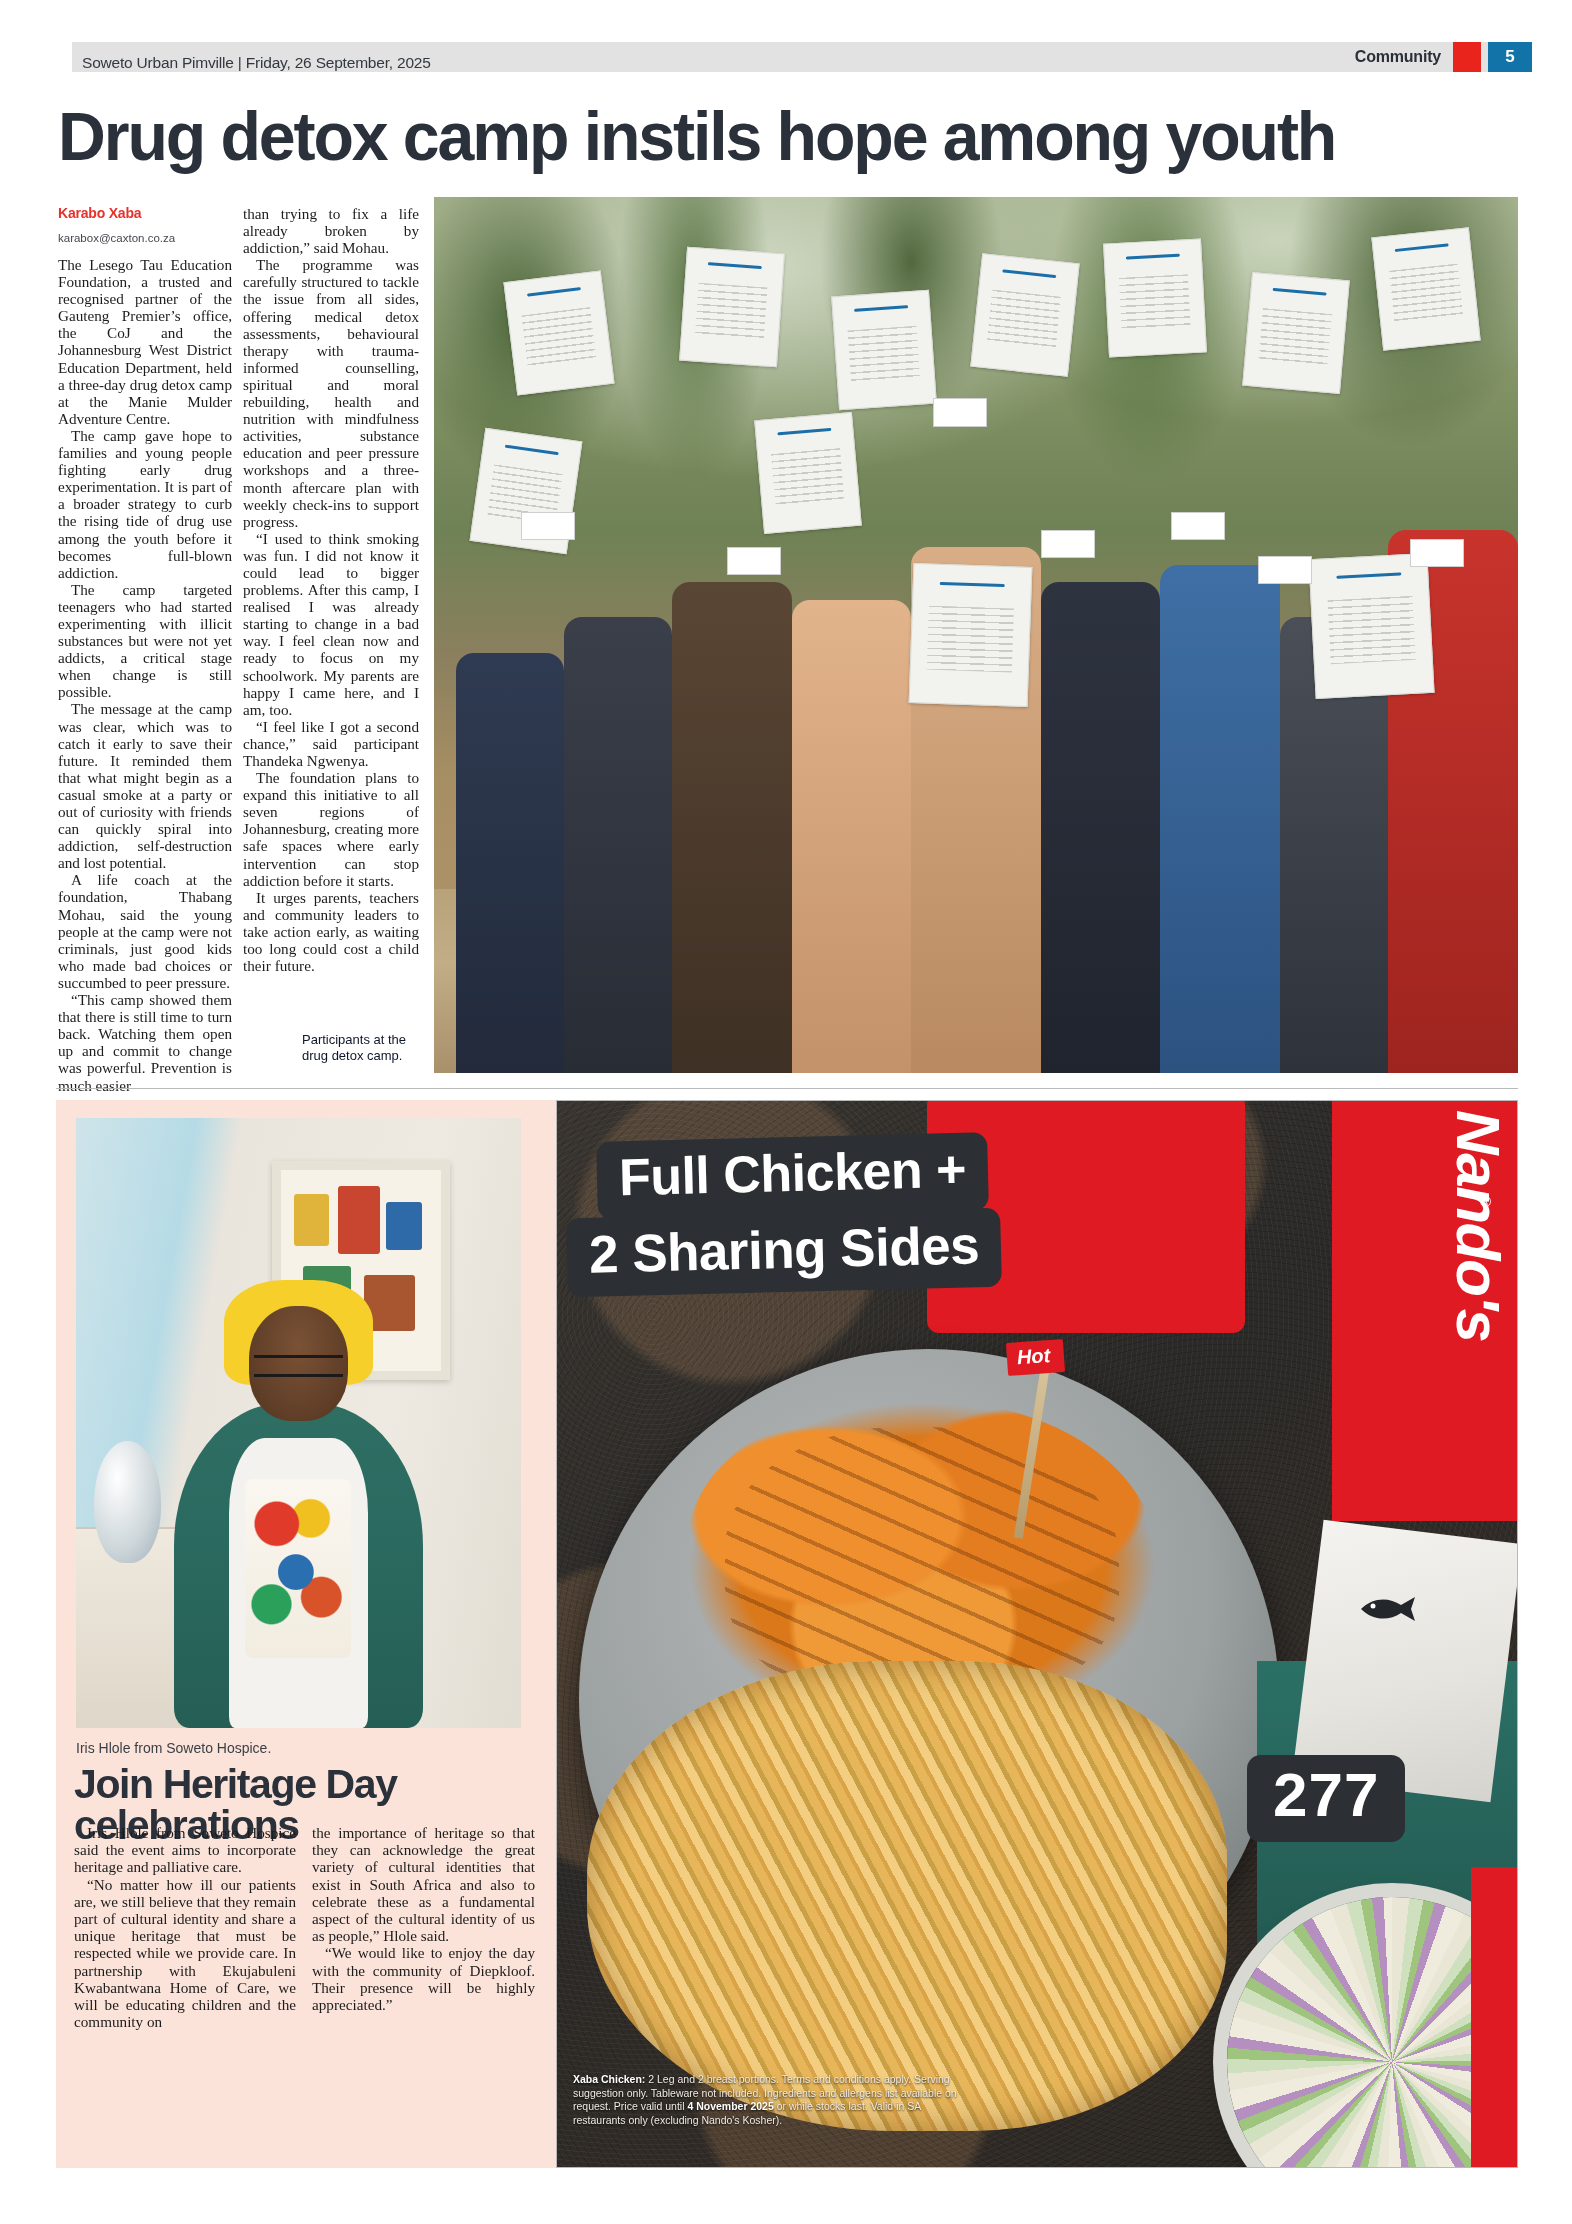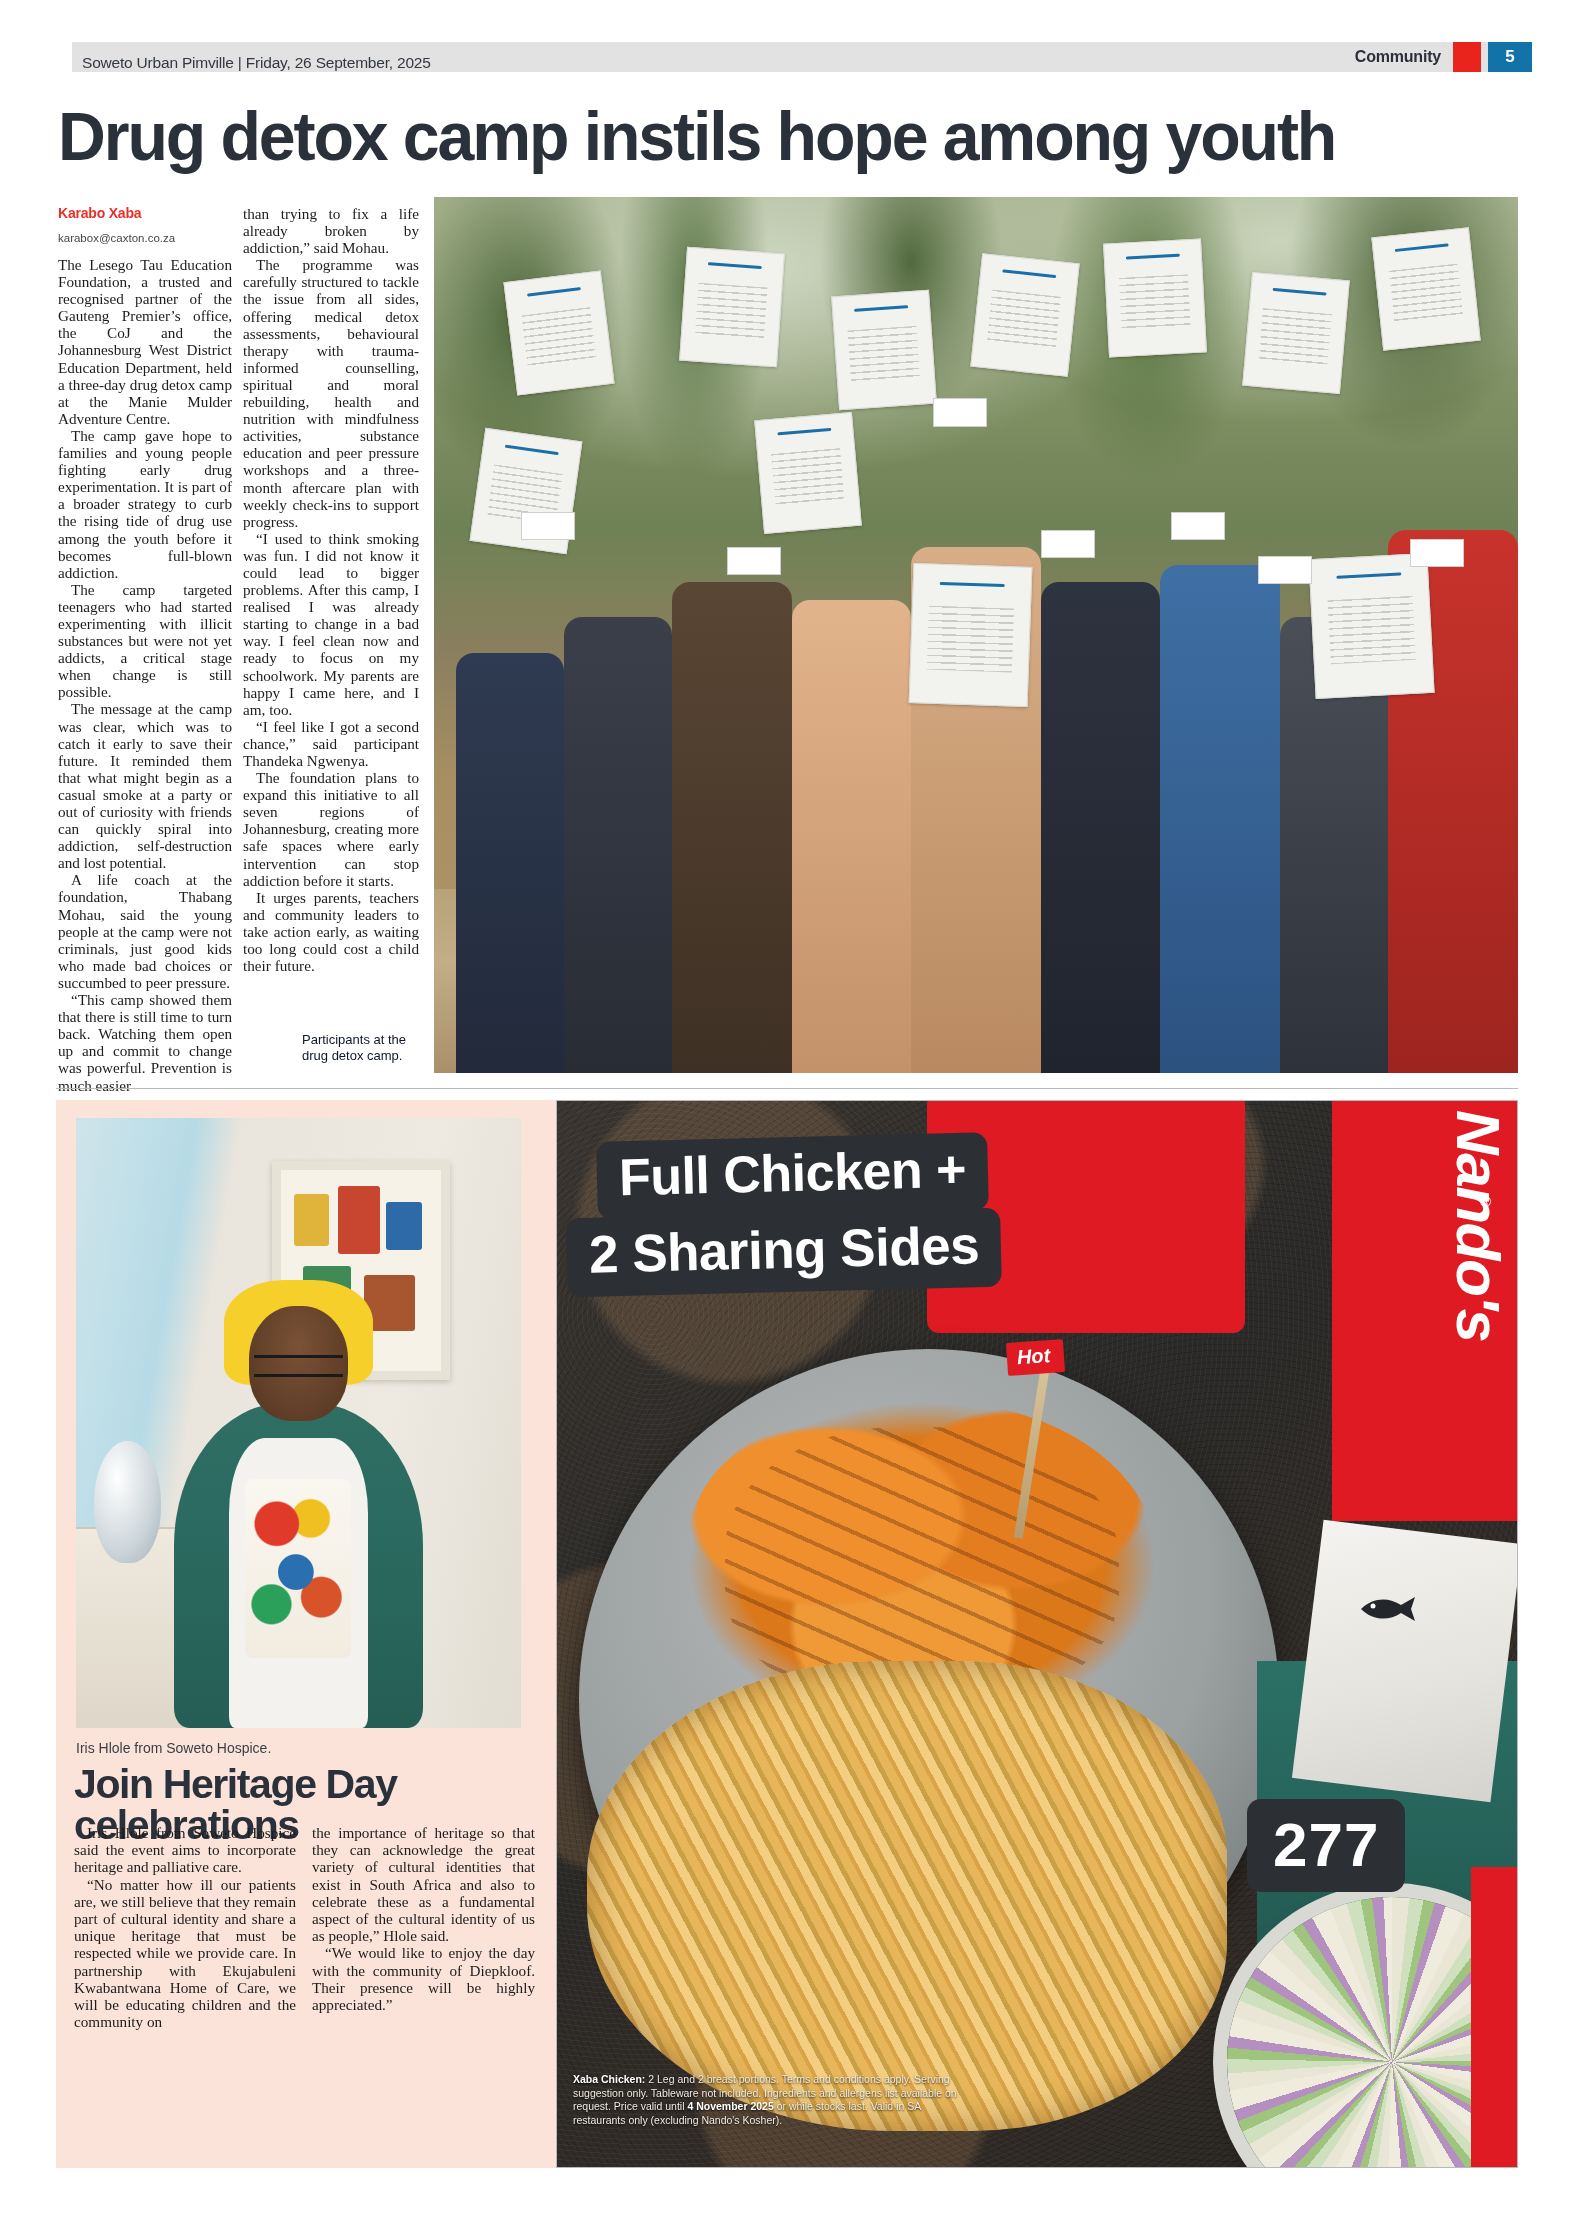--- a/index.html
+++ b/index.html
@@ -477,23 +477,22 @@
   }
   .ad-price {
     position: absolute;
     left: 690px; top: 654px;
     background: #2c3034;
     color: #ffffff;
     font-family: "Liberation Sans", sans-serif;
     font-weight: bold;
     font-size: 62px;
     letter-spacing: 1px;
-    padding: 10px 26px 12px 26px;
+    padding: 4px 26px 12px 26px;
     border-radius: 14px;
-    margin-top: 44px;
   }
   .ad-fineprint {
     position: absolute;
     left: 16px; bottom: 40px;
     width: 400px;
     font-family: "Liberation Sans", sans-serif;
     font-size: 10.5px;
     line-height: 13.5px;
     color: #efeae2;
     text-shadow: 0 1px 2px rgba(0,0,0,.8);

